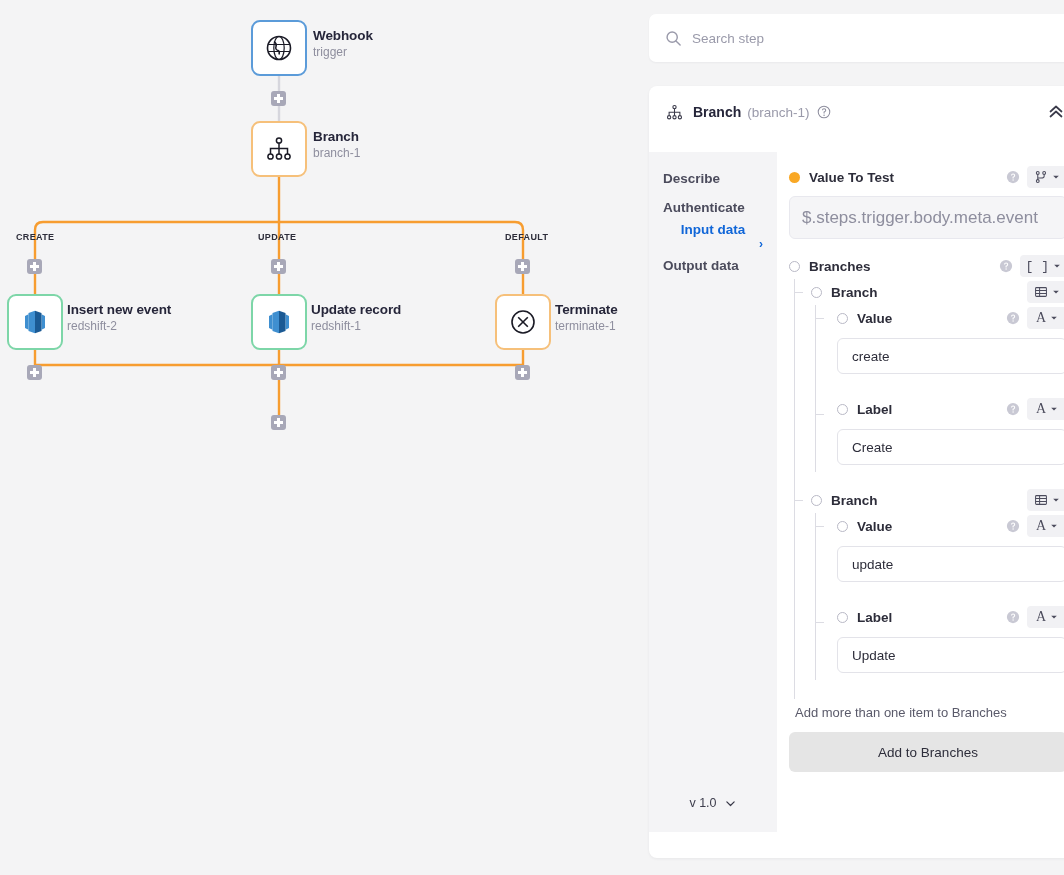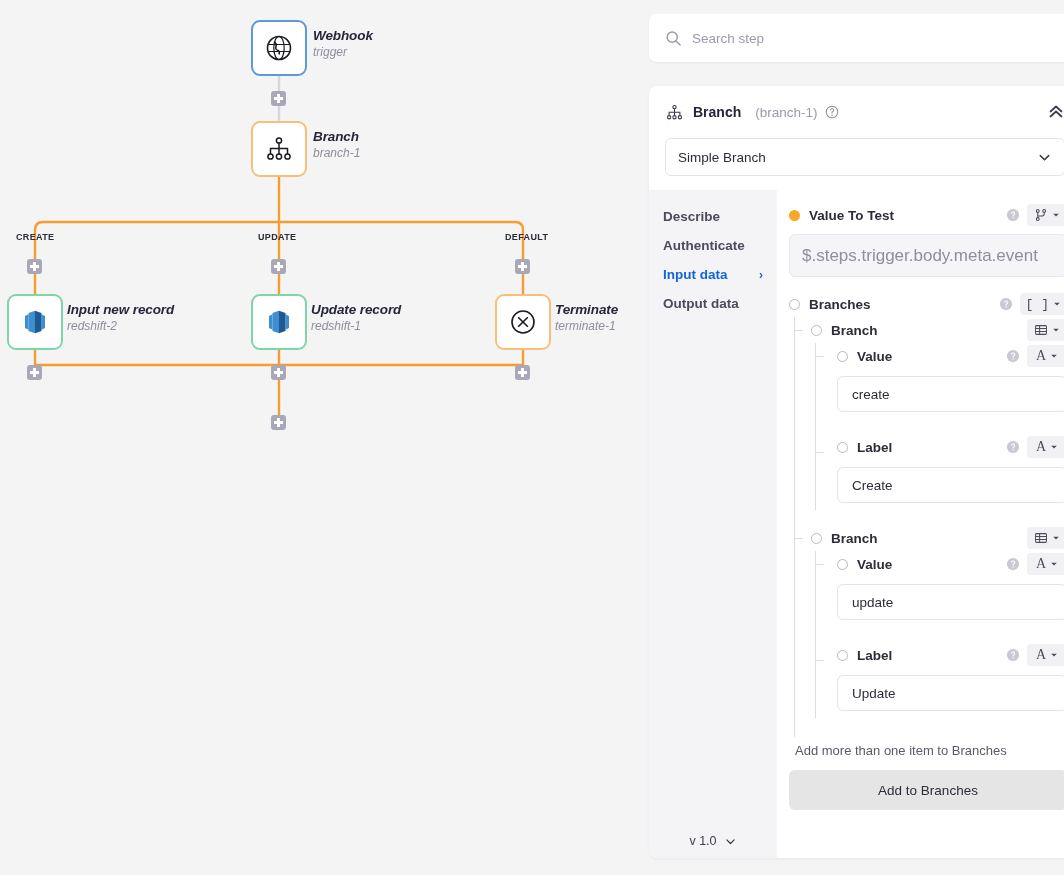--- a/index.html
+++ b/index.html
@@ -26,21 +26,20 @@
     border-radius: 9px;
     display: flex; align-items: center; justify-content: center;
   }
   .node.blue   { border: 2px solid #5b9bd9; }
   .node.orange { border: 2px solid #f6c07a; }
   .node.green  { border: 2px solid #7dd6a8; }
 
   .node-label {
     position: absolute;
     white-space: nowrap;
-    font-style: italic;
   }
   .node-title {
     font-size: 13.5px; font-weight: bold; color: #26263a;
     line-height: 17px; letter-spacing: -0.1px;
   }
   .node-sub {
     font-size: 12px; color: #8e8e9e; line-height: 16px;
   }
 
   .plus {
@@ -84,21 +83,21 @@
     box-shadow: 0 1px 3px rgba(30,30,50,.06);
   }
   .panel-head {
     height: 52px; display: flex; align-items: center;
     padding: 0 16px;
   }
   .branch-ico { width: 19px; height: 19px; flex: 0 0 auto; }
   .panel-title {
     font-size: 14px; font-weight: bold; color: #26263a; margin-left: 9px;
   }
-  .panel-id { font-size: 13.5px; color: #9a9aaa; margin-left: 14px; }
+  .panel-id { font-size: 13.5px; color: #9a9aaa; margin-left: 6px; }
   .help { width: 14px; height: 14px; margin-left: 7px; flex: 0 0 auto; }
   .collapse { margin-left: auto; width: 18px; height: 18px; }
 
   .select {
     margin: 0 16px; height: 38px;
     border: 1px solid #e3e3e9; border-radius: 6px;
     display: flex; align-items: center; padding: 0 12px;
   }
   .select-val { font-size: 13.5px; color: #2d2d3a; }
   .chev { margin-left: auto; width: 15px; height: 15px; }
@@ -108,21 +107,21 @@
   .nav {
     width: 128px; flex: 0 0 128px;
     background: #f4f4f6;
     position: relative;
     padding-top: 12px;
   }
   .nav-item {
     height: 29px; display: flex; align-items: center;
     padding: 0 14px; font-size: 13.5px; color: #4b4b5c; font-weight: bold;
   }
-  .nav-item.active { color: #1066d8; font-weight: bold; }
+  .nav-item.active { color: #1066d8; font-weight: bold; flex-direction: column; }
   .nav-arrow { margin-left: auto; font-size: 12px; font-weight: bold; color: #1066d8; }
   .version {
     position: absolute; bottom: 22px; left: 0; width: 100%;
     display: flex; align-items: center; justify-content: center;
     font-size: 12.5px; color: #3d3d4c;
   }
   .version .vchev { margin-left: 7px; width: 13px; height: 13px; }
 
   .fields {
     flex: 1; position: relative;
@@ -247,21 +246,21 @@
 
     <div class="node green" style="left:7px; top:294px;">
       <svg width="30" height="30" viewBox="0 0 30 30">
         <path d="M5 9 L8.5 7.3 V22.7 L5 21 Z" fill="#3f8fd0"></path>
         <path d="M25 9 L21.5 7.3 V22.7 L25 21 Z" fill="#3f8fd0"></path>
         <path d="M8.5 6 L15 3.8 V26.2 L8.5 24 Z" fill="#3f8fd0"></path>
         <path d="M21.5 6 L15 3.8 V26.2 L21.5 24 Z" fill="#1b5a94"></path>
       </svg>
     </div>
     <div class="node-label" style="left:67px; top:301px;">
-      <div class="node-title">Input new record</div>
+      <div class="node-title">Insert new event</div>
       <div class="node-sub">redshift-2</div>
     </div>
 
     <div class="node green" style="left:251px; top:294px;">
       <svg width="30" height="30" viewBox="0 0 30 30">
         <path d="M5 9 L8.5 7.3 V22.7 L5 21 Z" fill="#3f8fd0"></path>
         <path d="M25 9 L21.5 7.3 V22.7 L25 21 Z" fill="#3f8fd0"></path>
         <path d="M8.5 6 L15 3.8 V26.2 L8.5 24 Z" fill="#3f8fd0"></path>
         <path d="M21.5 6 L15 3.8 V26.2 L21.5 24 Z" fill="#1b5a94"></path>
       </svg>
@@ -314,26 +313,20 @@
           <circle cx="8" cy="8" r="6.6" fill="none" stroke="#8e8e9e" stroke-width="1.2"></circle>
           <path d="M6.2 6.1 q0-1.9 1.9-1.9 q1.9 0 1.9 1.7 q0 1.3-1.9 2.1 V9.8" fill="none" stroke="#8e8e9e" stroke-width="1.2"></path>
           <circle cx="8.1" cy="11.7" r="0.85" fill="#8e8e9e"></circle>
         </svg>
         <svg class="collapse" viewBox="0 0 18 18">
           <path d="M3.5 8.5 L9 3.5 L14.5 8.5" fill="none" stroke="#3a3a4a" stroke-width="1.7" stroke-linecap="round" stroke-linejoin="round"></path>
           <path d="M3.5 13.5 L9 8.5 L14.5 13.5" fill="none" stroke="#3a3a4a" stroke-width="1.7" stroke-linecap="round" stroke-linejoin="round"></path>
         </svg>
       </div>
 
-      <div class="select">
-        <span class="select-val">Simple Branch</span>
-        <svg class="chev" viewBox="0 0 16 16">
-          <path d="M3.5 6 L8 10.5 L12.5 6" fill="none" stroke="#3a3a4a" stroke-width="1.6" stroke-linecap="round" stroke-linejoin="round"></path>
-        </svg>
-      </div>
 
       <div class="panel-body">
 
         <div class="nav">
           <div class="nav-item">
             <span>Describe</span>
           </div>
           <div class="nav-item">
             <span>Authenticate</span>
           </div>

